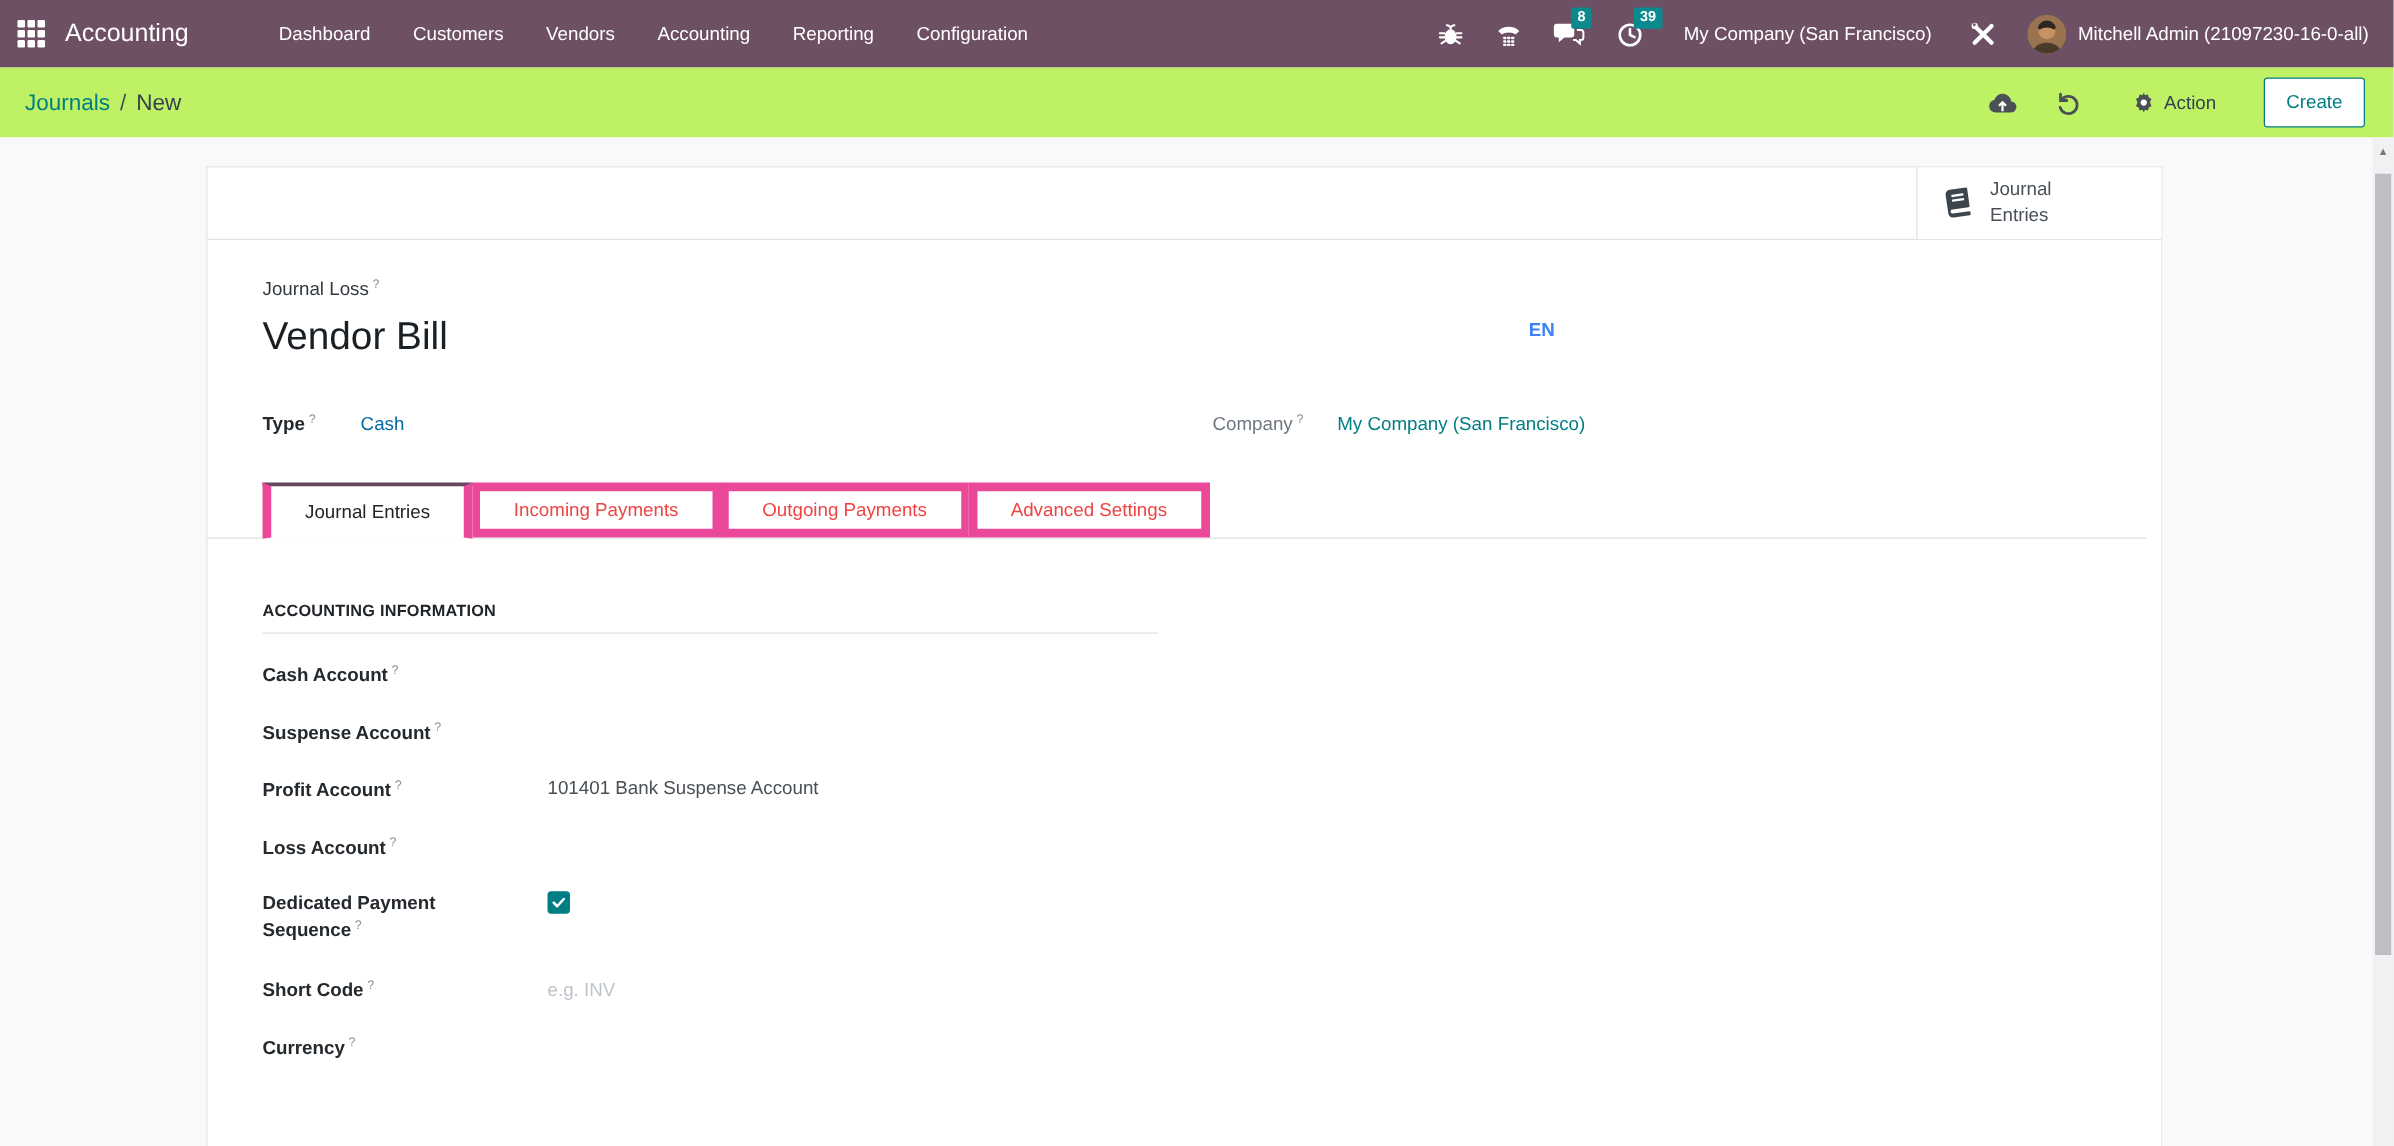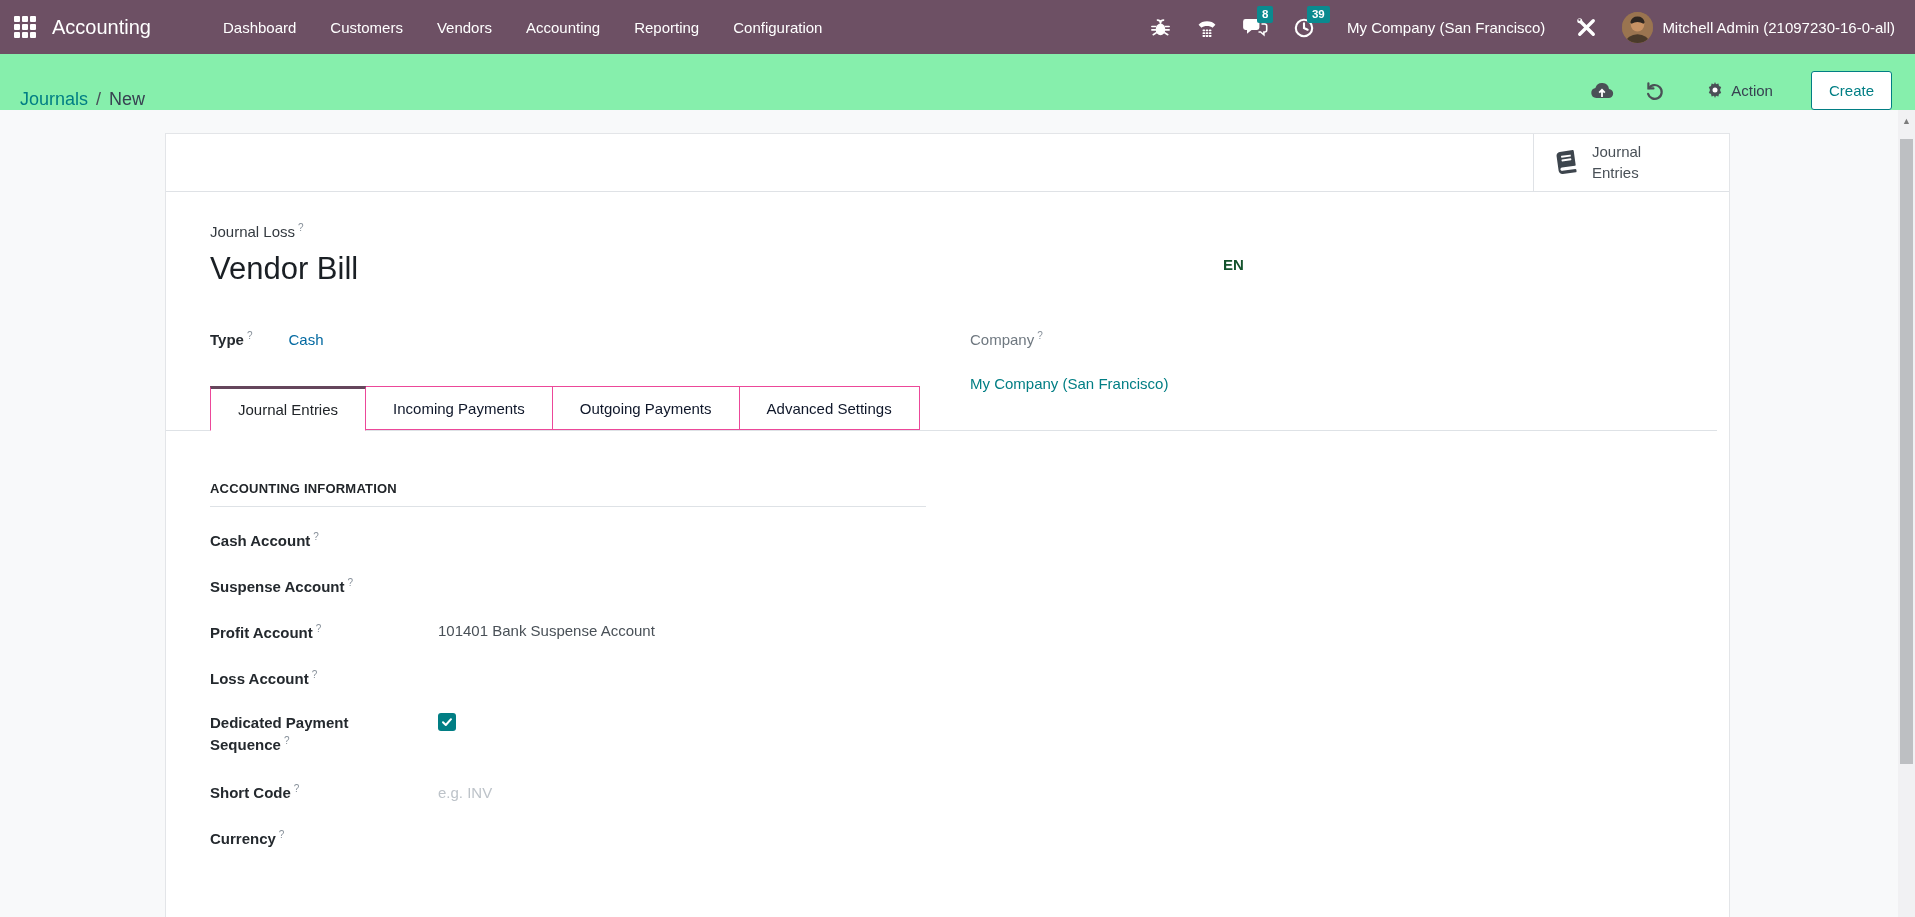--- a/index.html
+++ b/index.html
@@ -29,22 +29,22 @@
     padding:2px 5px;border-radius:2px;line-height:1.15;
   }
   .company-switch{cursor:pointer;white-space:nowrap;margin-left:8px;}
   .tools-btn{margin-left:6px;}
   .user-menu{display:flex;align-items:center;gap:9px;cursor:pointer;}
   .avatar{width:31px;height:31px;border-radius:50%;overflow:hidden;flex:none;background:#8a6a4f;}
   .user-name{white-space:nowrap;}
 
   
   .control-panel{
-    position:absolute;top:54px;left:0;right:0;height:56px;background:#86efac;
-    display:flex;align-items:flex-end;padding:0 23px 0 20px;box-sizing:border-box;
+    position:absolute;top:54px;left:0;right:0;height:56px;background:#bef264;
+    display:flex;align-items:center;padding:0 23px 0 20px;box-sizing:border-box;
   }
   .breadcrumb{font-size:18px;display:flex;gap:8px;align-items:center;}
   .bc-link{color:#017e84;cursor:pointer;}
   .bc-sep{color:#495057;}
   .bc-current{color:#374151;}
   .cp-right{margin-left:auto;display:flex;align-items:center;}
   .cp-icon{display:flex;align-items:center;cursor:pointer;margin-left:30px;}
   .action-btn{display:flex;align-items:center;gap:8px;color:#374151;font-size:15px;cursor:pointer;margin-left:42px;}
   .create-btn{
     border:1px solid #017e84;color:#017e84;background:#fff;
@@ -62,39 +62,39 @@
   .stat-btn{
     position:absolute;right:0;top:0;bottom:0;width:196px;
     border-left:1px solid #dfe2e6;display:flex;align-items:center;gap:13px;
     padding-left:20px;box-sizing:border-box;cursor:pointer;background:#fff;
   }
   .stat-text{font-size:15px;color:#495057;line-height:1.35;}
 
   .jn-block{position:absolute;left:44px;top:88px;}
   .jn-label{font-size:15px;color:#343a40;font-weight:500;}
   .jn-value{font-size:31px;color:#1a1f24;margin-top:11px;cursor:text;}
-  .lang-badge{position:absolute;left:1057px;top:122px;color:#14532d;font-weight:700;font-size:15px;cursor:pointer;}
+  .lang-badge{position:absolute;left:1057px;top:122px;color:#3b82f6;font-weight:700;font-size:15px;cursor:pointer;}
 
   .type-row{position:absolute;left:44px;top:196px;font-size:15px;display:flex;gap:36px;align-items:baseline;}
-  .company-row{position:absolute;left:804px;top:196px;font-size:15px;display:flex;gap:27px;align-items:baseline;flex-direction:column;}
+  .company-row{position:absolute;left:804px;top:196px;font-size:15px;display:flex;gap:27px;align-items:baseline;}
   .label-strong{font-weight:600;color:#24292e;}
   .label-muted{color:#6f7880;}
   .value-text{color:#0369a1;cursor:pointer;}
   .link-teal{color:#017e84;cursor:pointer;}
   sup.help{color:#87909a;font-size:10px;margin-left:3px;font-weight:400;}
 
   
   .tabs{
     position:absolute;left:0;right:12px;top:252px;height:45px;
     border-bottom:1px solid #dee2e6;display:flex;align-items:stretch;
     padding-left:44px;box-sizing:border-box;
   }
   .tab{
-    display:flex;align-items:center;padding:0 27px;font-size:15px;color:#0f172a;
-    background:#fff;border:1px solid #ec4899;box-sizing:border-box;cursor:pointer;
+    display:flex;align-items:center;padding:0 27px;font-size:15px;color:#ef4444;
+    background:#fff;border:7px solid #ec4899;box-sizing:border-box;cursor:pointer;
     margin-right:-1px;position:relative;white-space:nowrap;
   }
   .tab.active{
     border-top:3px solid #65465c;border-bottom:1px solid #fff;
     margin-bottom:-1px;z-index:2;color:#212529;
   }
 
   
   .section-title{
     position:absolute;left:44px;top:347px;width:716px;

